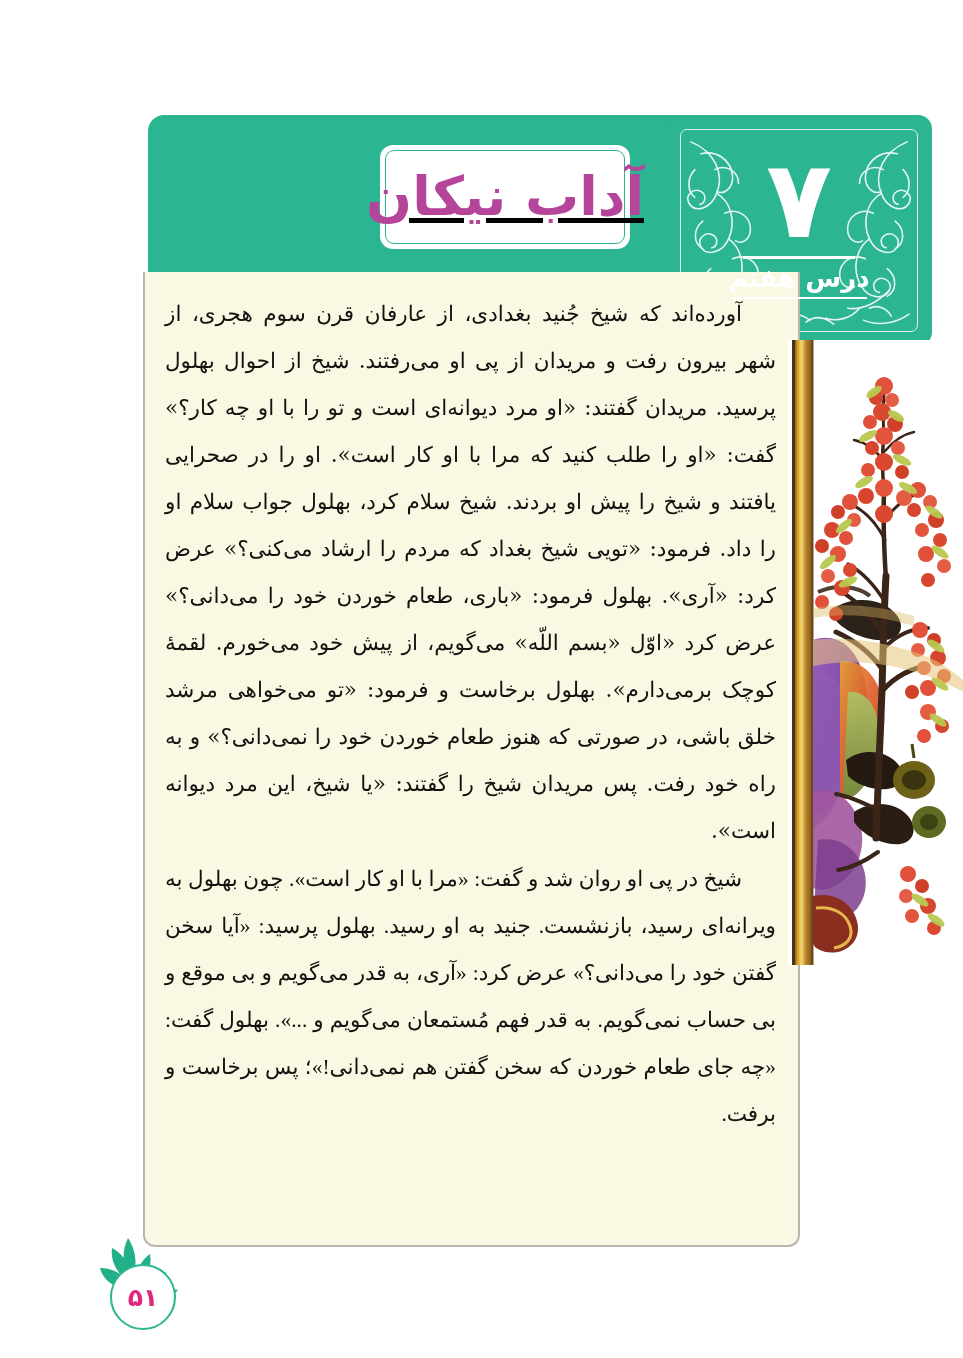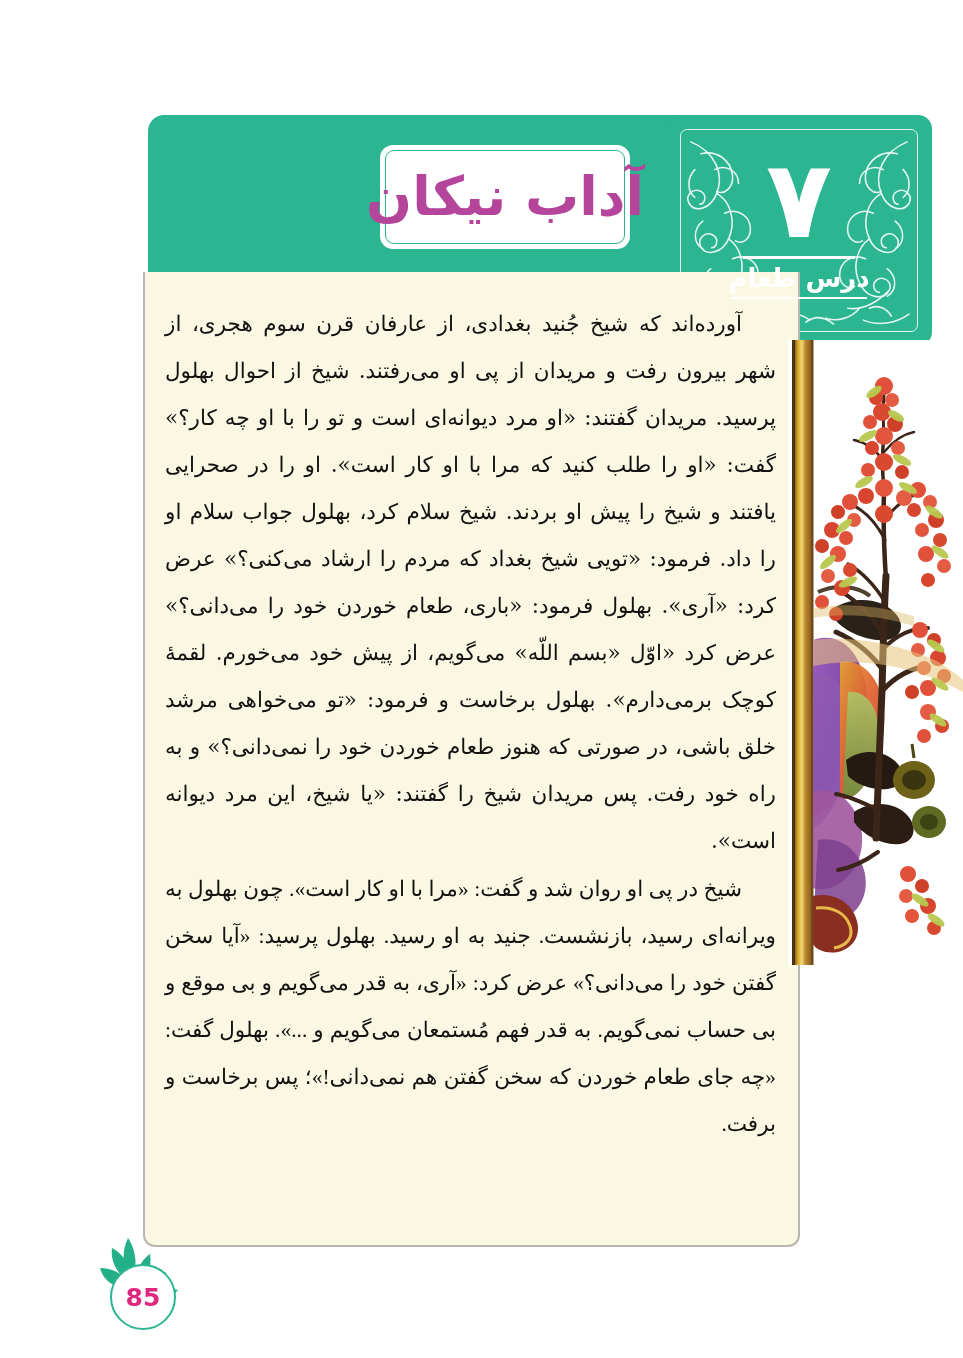--- a/index.html
+++ b/index.html
@@ -40,20 +40,21 @@
     left: 232px;
     top: 30px;
     width: 250px;
     height: 104px;
     background: #ffffff;
     border-radius: 13px;
     box-sizing: border-box;
     display: flex;
     align-items: center;
     justify-content: center;
+    text-decoration: underline;
   }
   #title-plate::after {
     content: "";
     position: absolute;
     left: 5px; top: 5px; right: 5px; bottom: 5px;
     border: 1.5px solid #2bb591;
     border-radius: 9px;
     pointer-events: none;
   }
   #lesson-title {
@@ -146,21 +147,21 @@
     box-sizing: border-box;
     overflow: hidden;
   }
   #text-body {
     direction: rtl;
     text-align: justify;
     color: #141210;
     font-family: "DejaVu Serif", serif;
     font-size: 21.5px;
     line-height: 47px;
-    padding: 28px 22px 10px 20px;
+    padding: 18px 22px 10px 20px;
   }
   #text-body p { margin: 0 0 0 0; text-indent: 34px; }
   #text-body p.p2 { margin-top: 2px; font-family: Liberation Serif, serif; }
 
   
   #illus {
     position: absolute;
     left: 788px;
     top: 340px;
     width: 175px;
@@ -254,21 +255,21 @@
 
             <path d="M96 192 C106 184 120 184 130 192"></path>
             <path d="M84 196 C94 188 104 188 112 194"></path>
             <path d="M154 196 C144 188 134 188 126 194"></path>
           </g>
         </svg>
       </div>
       <div id="badge-center">
         <span id="lesson-number">۷</span>
         <div id="badge-rule-top"></div>
-        <span id="lesson-label">درس طعام</span>
+        <span id="lesson-label">درس هفتم</span>
         <div id="badge-rule-bot"></div>
       </div>
     </div>
   </div>
 
   <div id="text-panel">
     <div id="text-body">
       <p class="p1">آورده‌اند که شیخ جُنید بغدادی، از عارفان قرن سوم هجری، از شهر بیرون رفت و مریدان از پی او می‌رفتند. شیخ از احوال بهلول پرسید. مریدان گفتند: «او مرد دیوانه‌ای است و تو را با او چه کار؟» گفت: «او را طلب کنید که مرا با او کار است». او را در صحرایی یافتند و شیخ را پیش او بردند. شیخ سلام کرد، بهلول جواب سلام او را داد. فرمود: «تویی شیخ بغداد که مردم را ارشاد می‌کنی؟» عرض کرد: «آری». بهلول فرمود: «باری، طعام خوردن خود را می‌دانی؟» عرض کرد «اوّل «بسم اللّه» می‌گویم، از پیش خود می‌خورم. لقمهٔ کوچک برمی‌دارم». بهلول برخاست و فرمود: «تو می‌خواهی مرشد خلق باشی، در صورتی که هنوز طعام خوردن خود را نمی‌دانی؟» و به راه خود رفت. پس مریدان شیخ را گفتند: «یا شیخ، این مرد دیوانه است».</p>
       <p class="p2">شیخ در پی او روان شد و گفت: «مرا با او کار است». چون بهلول به ویرانه‌ای رسید، بازنشست. جنید به او رسید. بهلول پرسید: «آیا سخن گفتن خود را می‌دانی؟» عرض کرد: «آری، به قدر می‌گویم و بی موقع و بی حساب نمی‌گویم. به قدر فهم مُستمعان می‌گویم و ...». بهلول گفت: «چه جای طعام خوردن که سخن گفتن هم نمی‌دانی!»؛ پس برخاست و برفت.</p>
     </div>
@@ -436,17 +437,17 @@
       <g fill="#23b089">
         <path d="M36 6 C44 18 46 34 40 48 C32 40 28 22 36 6 Z"></path>
         <path d="M20 16 C32 22 40 36 40 50 C28 46 18 32 20 16 Z"></path>
         <path d="M8 36 C22 36 34 44 40 54 C28 58 12 52 8 36 Z"></path>
         <path d="M58 22 C60 36 56 50 46 58 C42 46 46 30 58 22 Z"></path>
         <path d="M74 40 C70 52 60 62 48 64 C50 52 60 42 74 40 Z"></path>
         <path d="M86 58 C78 68 66 74 54 72 C60 62 72 56 86 58 Z"></path>
       </g>
     </svg>
     <div id="pn-circle">
-      <span id="pn-text">85</span>
+      <span id="pn-text">۵۱</span>
     </div>
   </div>
 
 </div>
 
 </body></html>

